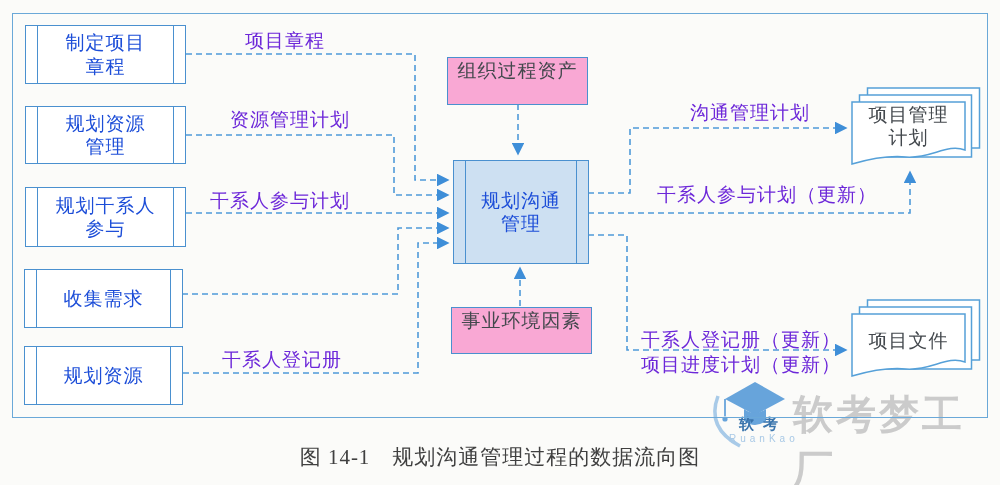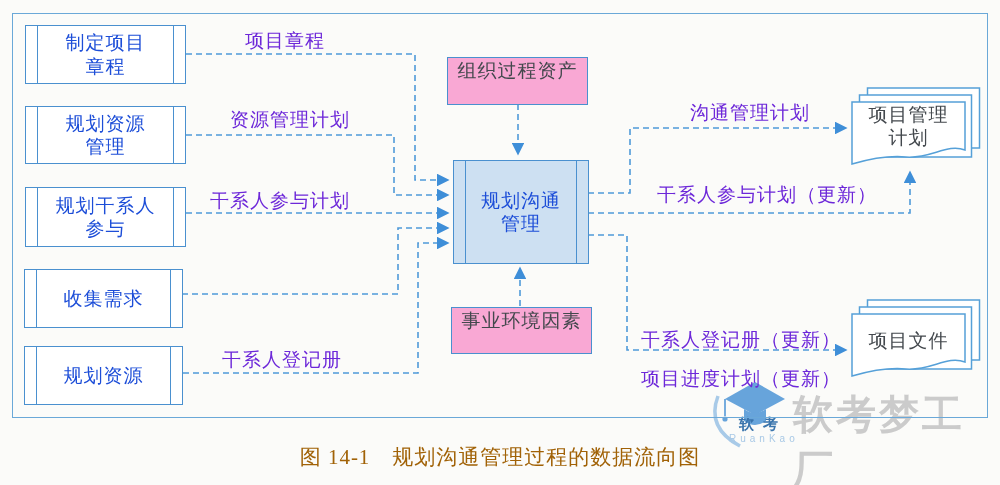--- a/index.html
+++ b/index.html
@@ -50,21 +50,21 @@
   .doc .doctext{
     position:absolute;left:1px;width:113px;text-align:center;
     font-size:19px;line-height:1.2;color:#43484d;white-space:pre-line;letter-spacing:1px;
   }
   .doc .doctext.one{top:31px}
   .doc .doctext.two{top:17px}
 
   
   .caption{
     position:absolute;left:0;top:443px;width:1000px;text-align:center;
-    font-size:21px;color:#a16207;white-space:pre;letter-spacing:1px;z-index:5;
+    font-size:21px;color:#404040;white-space:pre;letter-spacing:1px;z-index:5;
   }
 
   
   .wm{position:absolute;z-index:1;}
   .wm-large{
     position:absolute;left:793px;top:387px;font-size:40px;font-weight:700;
     color:#cbcbcb;letter-spacing:3px;z-index:1;
     font-family:"Liberation Sans","DejaVu Sans",sans-serif;
   }
   .wm-small-zh{
@@ -161,21 +161,21 @@
   </div>
 
   <div class="flabel" style="left:200px;top:30px;width:170px">项目章程</div>
   <div class="flabel" style="left:190px;top:109px;width:200px">资源管理计划</div>
   <div class="flabel" style="left:168px;top:190px;width:224px">干系人参与计划</div>
   <div class="flabel" style="left:168px;top:349px;width:228px">干系人登记册</div>
 
   <div class="flabel" style="left:650px;top:102px;width:200px">沟通管理计划</div>
   <div class="flabel" style="left:628px;top:184px;width:278px">干系人参与计划（更新）</div>
   <div class="flabel" style="left:615px;top:329px;width:252px">干系人登记册（更新）</div>
-  <div class="flabel" style="left:615px;top:368px;width:252px">项目进度计划（更新）</div>
+  <div class="flabel" style="left:615px;top:354px;width:252px">项目进度计划（更新）</div>
 
   <div class="doc" style="left:851px;top:87px">
     <svg width="134" height="84" viewBox="0 0 134 84">
       <g fill="#ffffff" stroke="#55a0d8" stroke-width="1.5">
         <rect x="16.5" y="1" width="112" height="60"></rect>
         <rect x="8.5" y="8" width="112" height="62"></rect>
         <path d="M1,15 H114 V63 C96,56 80,72 55,70 C35,68 15,73 1,77 Z"></path>
       </g>
     </svg>
     <div class="doctext two">项目管理

